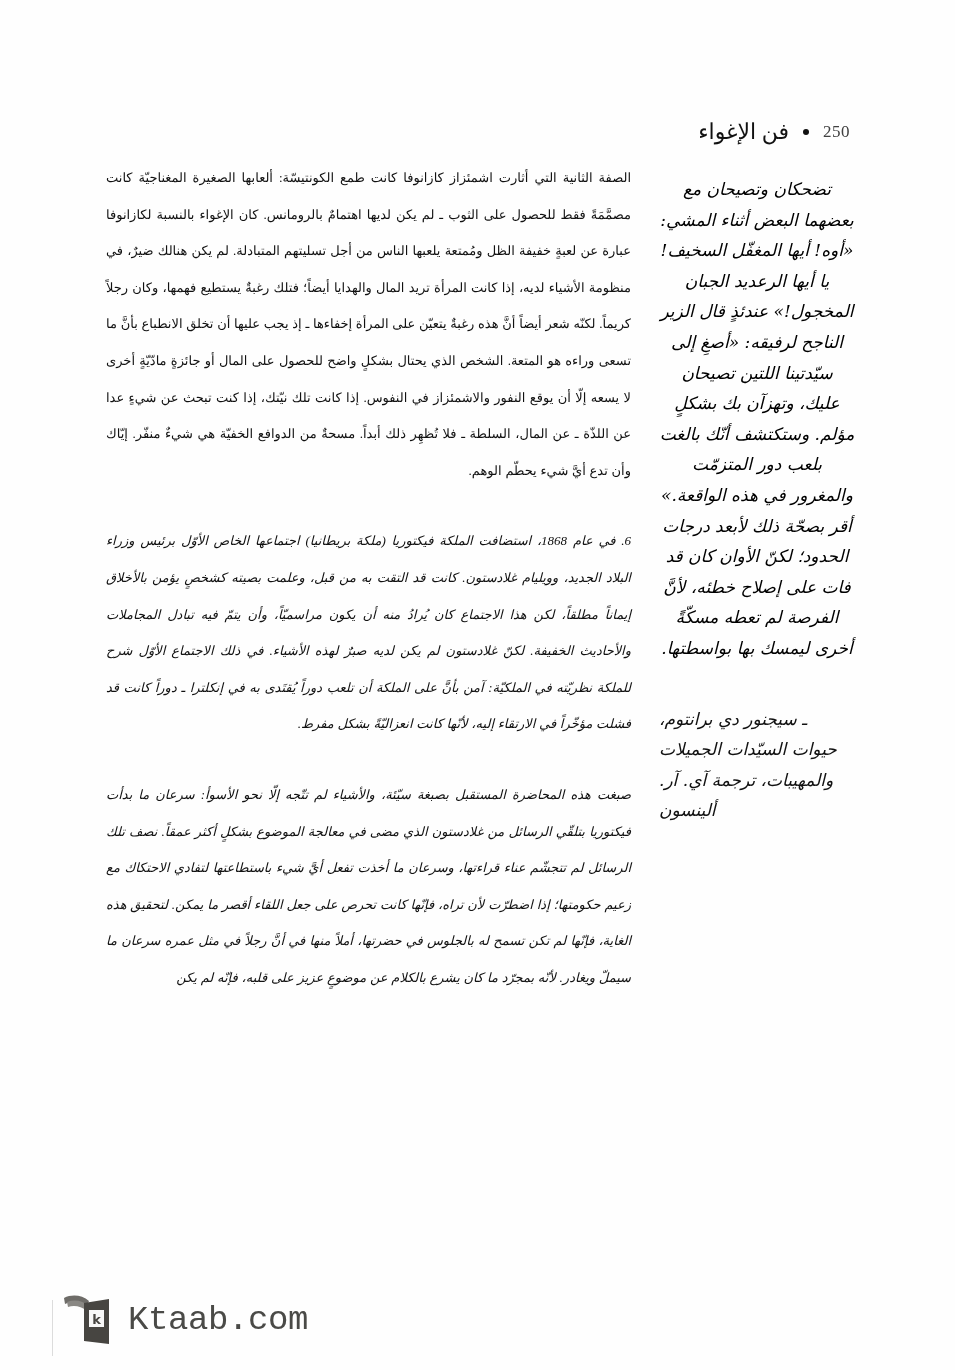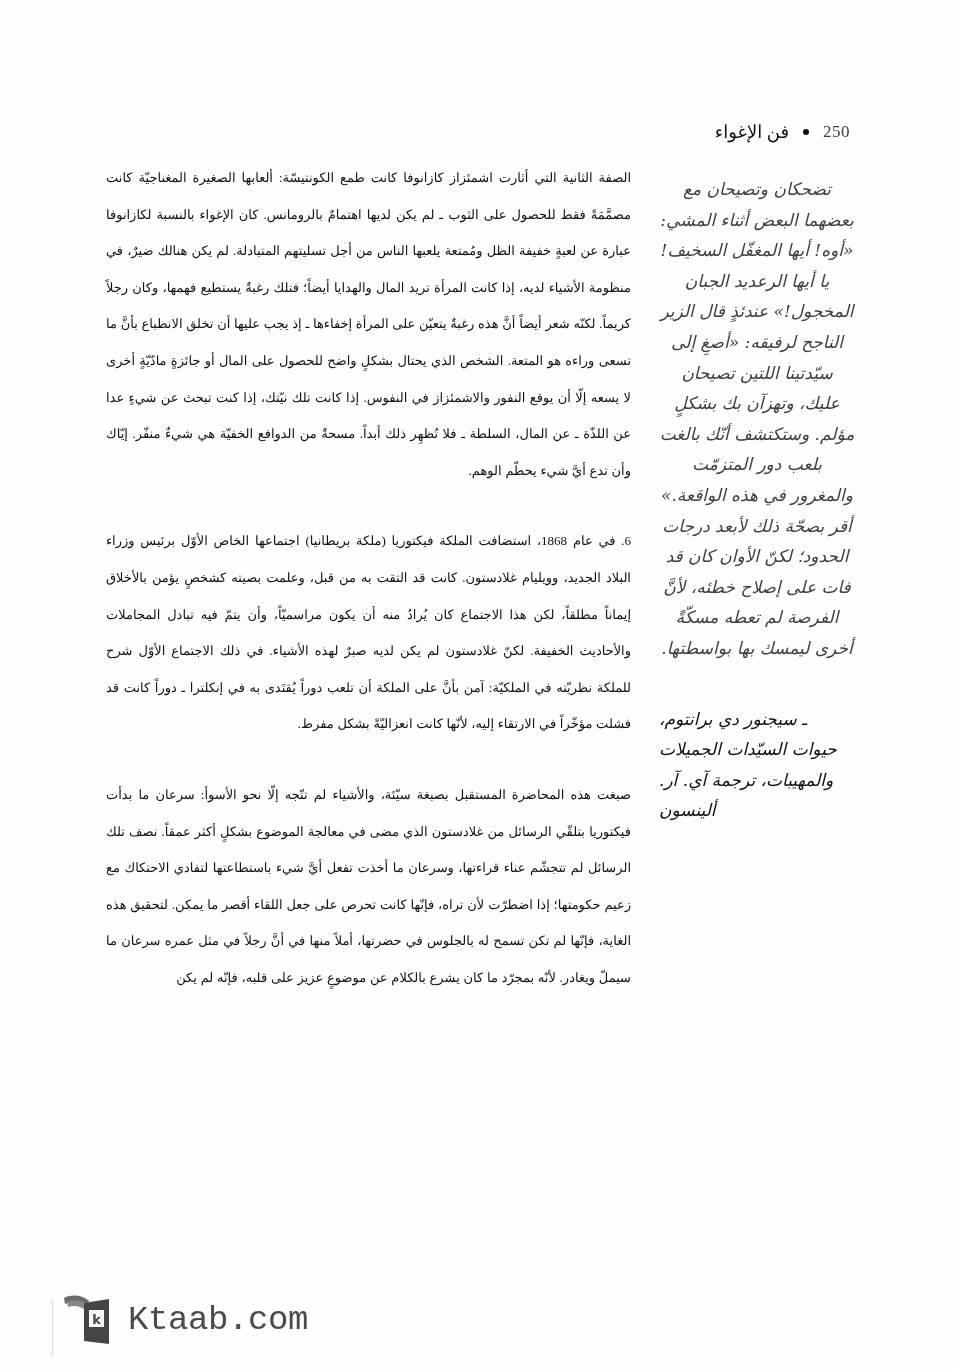--- a/index.html
+++ b/index.html
@@ -45,21 +45,21 @@
   }
   .running-head .rh-dot {
     width: 6px;
     height: 6px;
     border-radius: 50%;
     background: #111;
     display: inline-block;
     margin: 0 4px;
   }
   .running-head .rh-title {
-    font-size: 18px;
+    font-size: 22px;
     color: #111;
   }
 
   
   .columns {
     position: absolute;
     top: 160px;
     right: 100px;
     left: 95px;
     height: 1100px;
@@ -81,39 +81,40 @@
   .main-col p {
     margin: 0 0 0 0;
     font-size: 13px;
     line-height: 36.6px;
     text-align: justify;
     text-justify: inter-word;
     word-spacing: 0.5px;
   }
   .main-col p + p {
     margin-top: 34px;
+    font-style: italic;
   }
   .para-last {
     text-align: justify;
   }
 
   
   .side-col {
     width: 196px;
     order: 1;
     direction: rtl;
     text-align: center;
     padding-top: 14px;
   }
   .side-col .quote {
     font-family: "DejaVu Serif", "Liberation Serif", serif;
     font-style: italic;
     font-size: 17px;
     line-height: 30.6px;
-    color: #404040;
+    color: #000000;
     margin: 0;
     text-align: center;
   }
   .side-col .attribution {
     font-family: "DejaVu Serif", "Liberation Serif", serif;
     font-style: italic;
     font-size: 17px;
     line-height: 30.6px;
     color: #111;
     margin: 40px 0 0 0;

